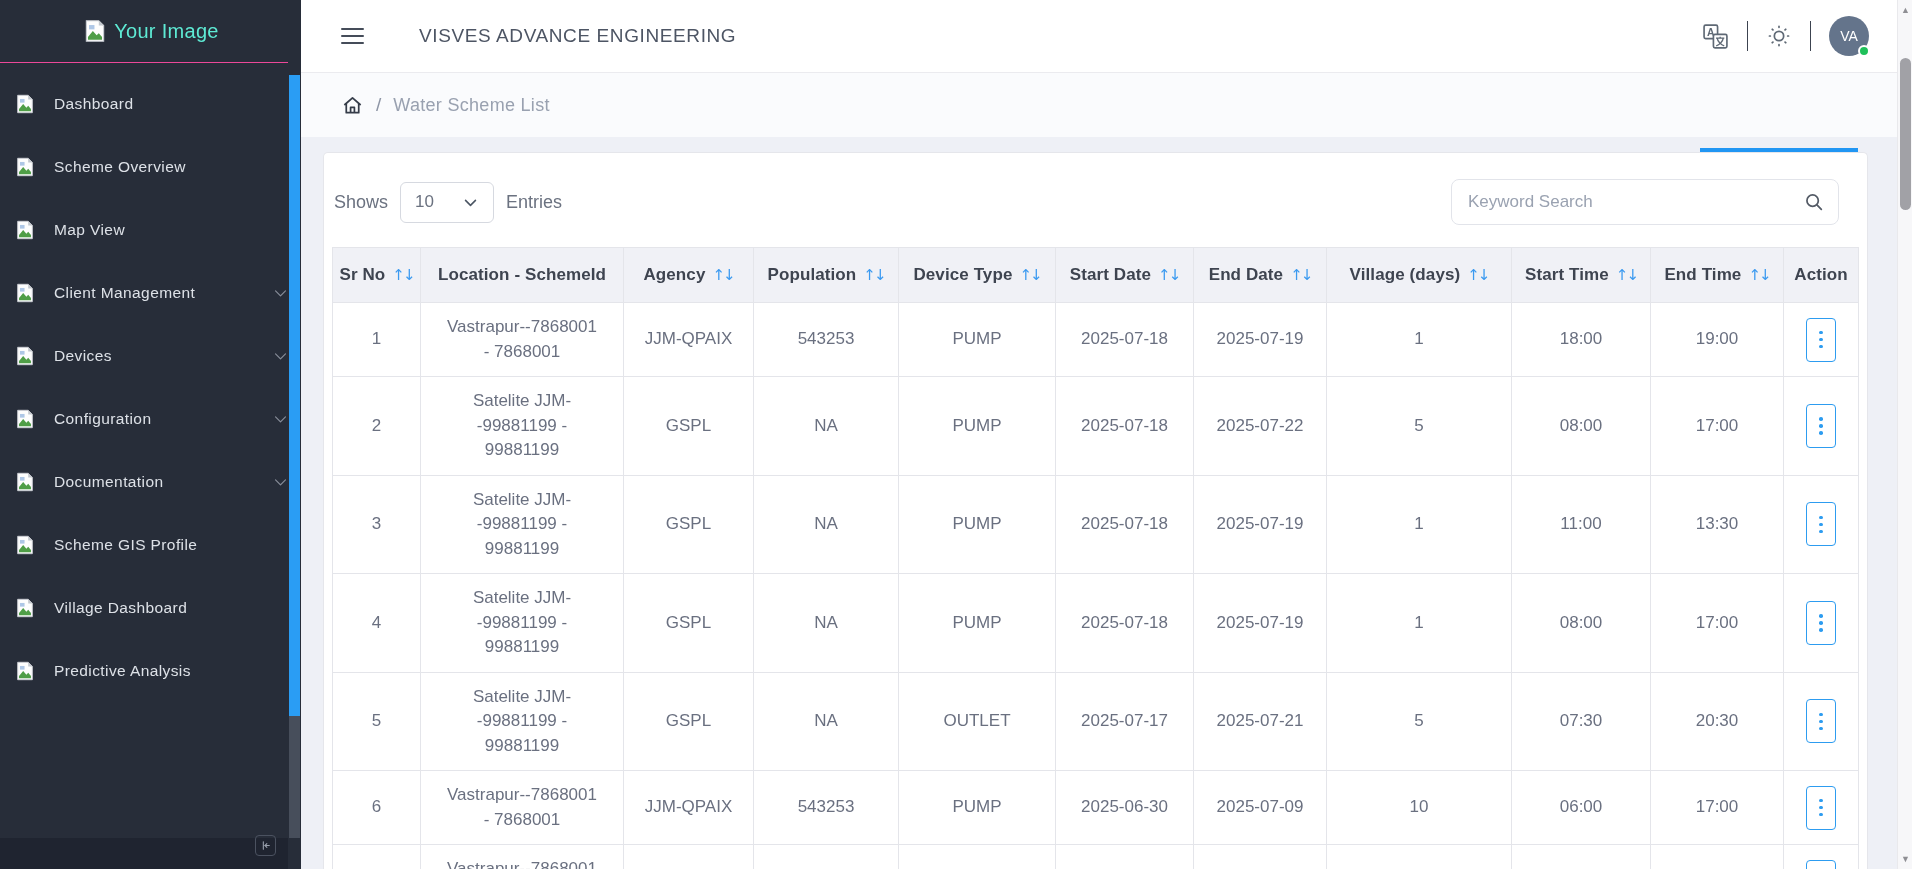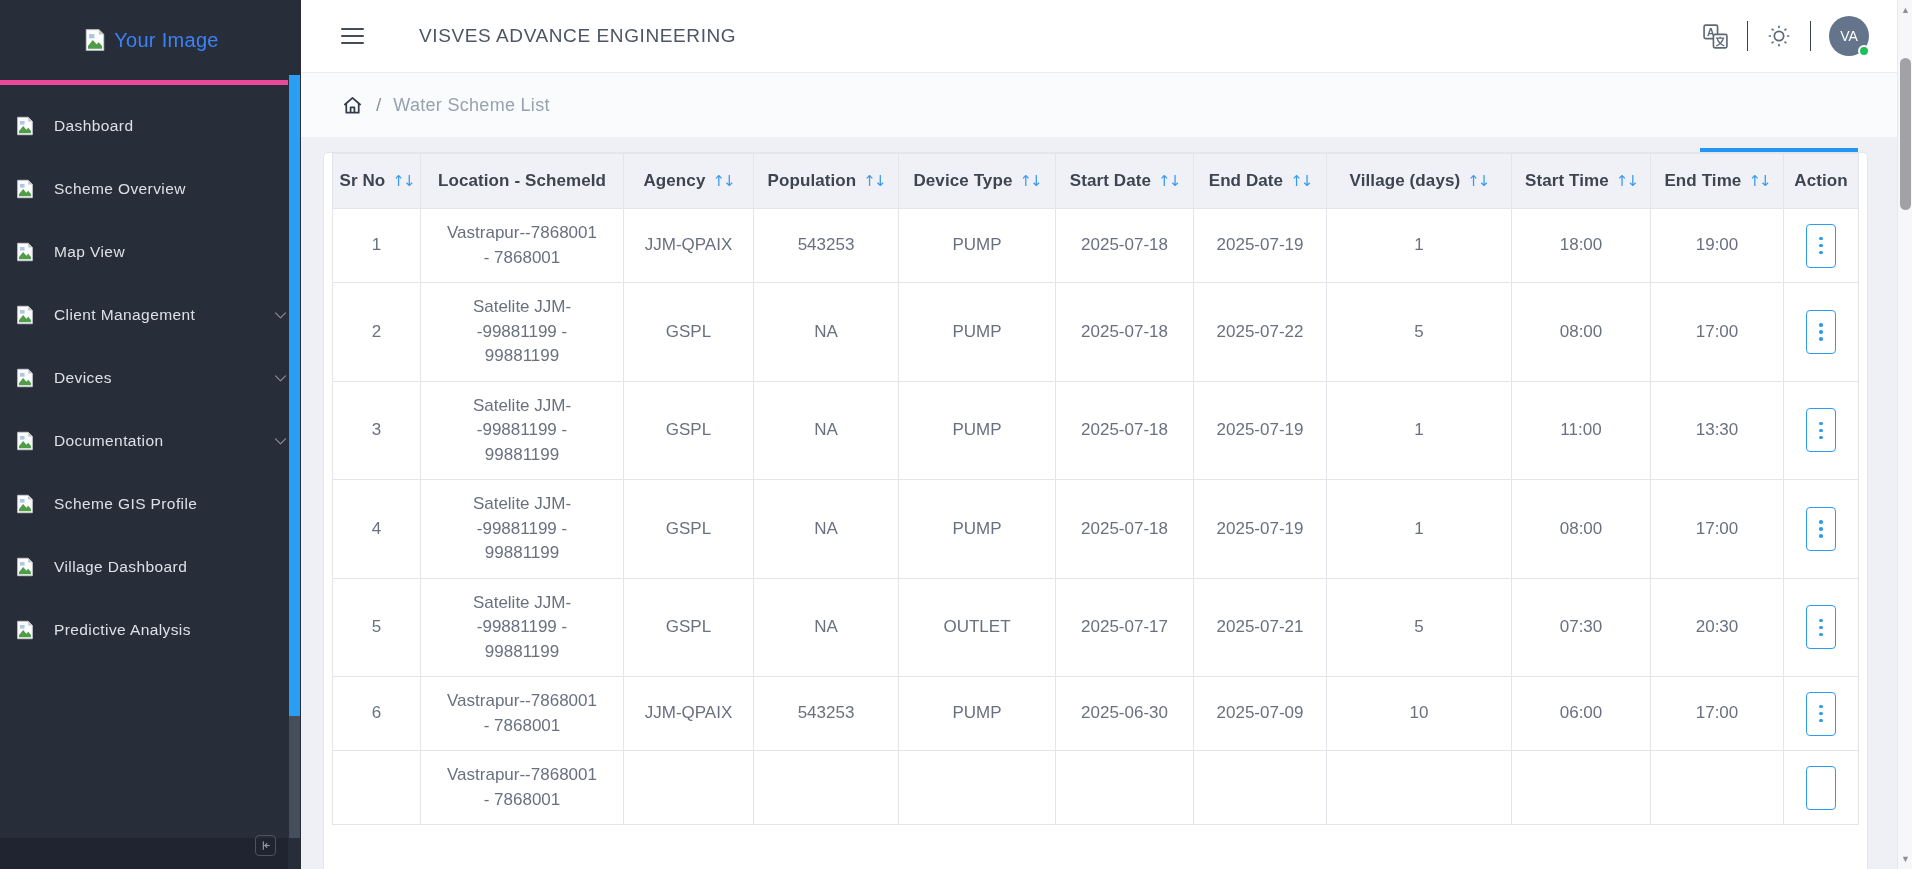--- a/index.html
+++ b/index.html
@@ -6,22 +6,22 @@
   html,body { width:1912px; height:869px; }
   body {
     position:relative; overflow:hidden;
     font-family:"Liberation Sans", sans-serif;
     background:#eef0f6;
   }
 
   
   .sidebar { position:absolute; left:0; top:0; width:301px; height:869px; background:#272d39; }
   .sidebar-logo {
-    height:85px; display:flex; align-items:center; justify-content:center; gap:6px;
-    border-bottom:5px solid #ec4899; color:#3b82f6; font-size:20px; font-weight:500; letter-spacing:.3px;
+    height:63px; display:flex; align-items:center; justify-content:center; gap:6px;
+    border-bottom:1px solid #ec4899; color:#5eead4; font-size:20px; font-weight:500; letter-spacing:.3px;
   }
   .nav { padding-top:9px; }
   .nav-item {
     height:63px; display:flex; align-items:center; gap:18px;
     padding-left:14px; padding-right:30px; position:relative;
     color:#dde1e7; font-size:15.5px; font-weight:500; letter-spacing:.4px; cursor:pointer;
   }
   .nav-item .chev { position:absolute; right:12px; top:50%; transform:translateY(-50%); display:flex; }
   .sidebar-footer {
     position:absolute; left:0; bottom:0; width:288px; height:31px; background:#1f2430;
@@ -171,20 +171,34 @@
         </span>
       </div>
       <div class="nav-item">
         <svg width="22" height="22" viewBox="0 0 24 24">
           <path d="M4 2.5 h11.5 l4.5 4.5 v14.5 h-16 z" fill="#fdfdfd" stroke="#c9cdd3" stroke-width="1"></path>
           <path d="M15.5 2.5 l4.5 4.5 h-4.5 z" fill="#c2c7cd"></path>
           <rect x="6.5" y="6.5" width="5" height="4" fill="#aec7e6"></rect>
           <path d="M5.5 17.5 l4.5 -5.5 3.5 4 2 -2 3 3.5 v2.5 h-13 z" fill="#4f9e47"></path>
         </svg>
         <span>Devices</span>
+        <span class="chev">
+          <svg width="17" height="17" viewBox="0 0 24 24" fill="none" stroke="#878d99" stroke-width="1.7" stroke-linecap="round" stroke-linejoin="round">
+            <path d="M5 9 l7 7 7 -7"></path>
+          </svg>
+        </span>
+      </div>
+      <div class="nav-item">
+        <svg width="22" height="22" viewBox="0 0 24 24">
+          <path d="M4 2.5 h11.5 l4.5 4.5 v14.5 h-16 z" fill="#fdfdfd" stroke="#c9cdd3" stroke-width="1"></path>
+          <path d="M15.5 2.5 l4.5 4.5 h-4.5 z" fill="#c2c7cd"></path>
+          <rect x="6.5" y="6.5" width="5" height="4" fill="#aec7e6"></rect>
+          <path d="M5.5 17.5 l4.5 -5.5 3.5 4 2 -2 3 3.5 v2.5 h-13 z" fill="#4f9e47"></path>
+        </svg>
+        <span>Configuration</span>
         <span class="chev">
           <svg width="17" height="17" viewBox="0 0 24 24" fill="none" stroke="#878d99" stroke-width="1.7" stroke-linecap="round" stroke-linejoin="round">
             <path d="M5 9 l7 7 7 -7"></path>
           </svg>
         </span>
       </div>
       <div class="nav-item">
         <svg width="22" height="22" viewBox="0 0 24 24">
           <path d="M4 2.5 h11.5 l4.5 4.5 v14.5 h-16 z" fill="#fdfdfd" stroke="#c9cdd3" stroke-width="1"></path>
           <path d="M15.5 2.5 l4.5 4.5 h-4.5 z" fill="#c2c7cd"></path>
@@ -281,20 +295,37 @@
       <path d="M10 19.5 v-5.5 h4 v5.5"></path>
     </svg>
     <span class="crumb-sep">/</span>
     <span class="crumb-current">Water Scheme List</span>
   </div>
 
   <div class="content">
     <button class="primary-btn"></button>
 
     <div class="card">
+      <div class="toolbar">
+        <span class="shows-label">Shows</span>
+        <div class="page-size">
+          <span>10</span>
+          <svg width="17" height="17" viewBox="0 0 24 24" fill="none" stroke="#4b5563" stroke-width="2.2" stroke-linecap="round" stroke-linejoin="round">
+            <path d="M5 9 l7 7 7 -7"></path>
+          </svg>
+        </div>
+        <span class="entries-label">Entries</span>
+        <div class="search-wrap">
+          <input class="search-input" type="text" placeholder="Keyword Search" style="">
+          <svg class="search-icon-pos" width="22" height="22" viewBox="0 0 24 24" fill="none" stroke="#545b66" stroke-width="1.9" stroke-linecap="round">
+            <circle cx="10.5" cy="10.5" r="6.2"></circle>
+            <path d="M15.2 15.2 L20 20"></path>
+          </svg>
+        </div>
+      </div>
 
       <table>
         <colgroup id="cols">
             <col style="width: 88px;">
             <col style="width: 203px;">
             <col style="width: 130px;">
             <col style="width: 145px;">
             <col style="width: 157px;">
             <col style="width: 138px;">
             <col style="width: 133px;">

